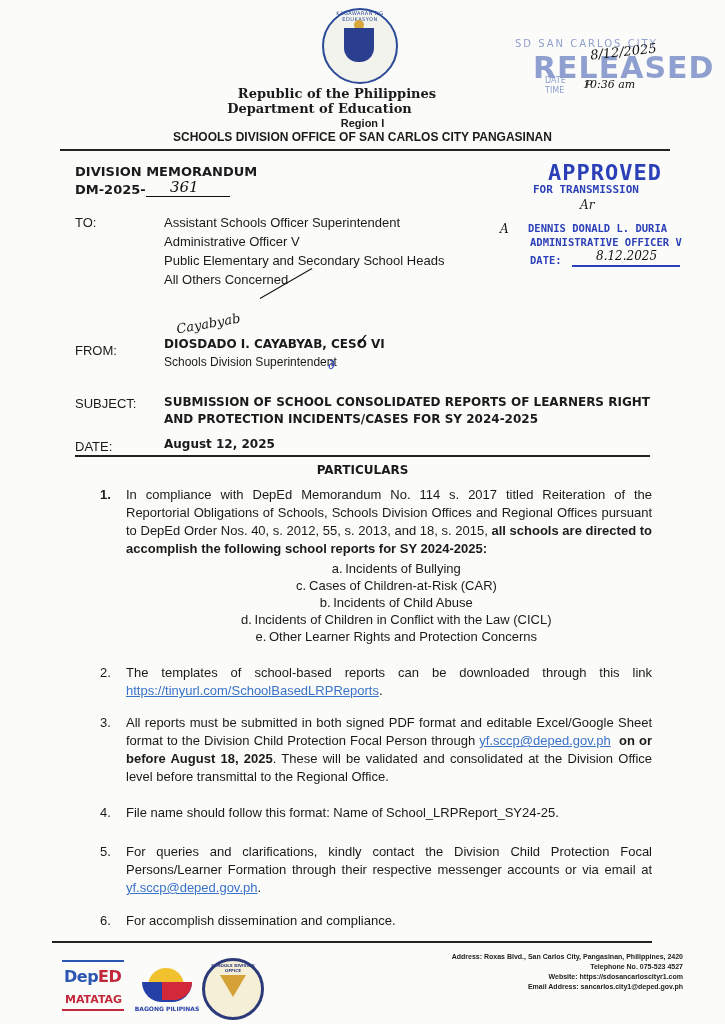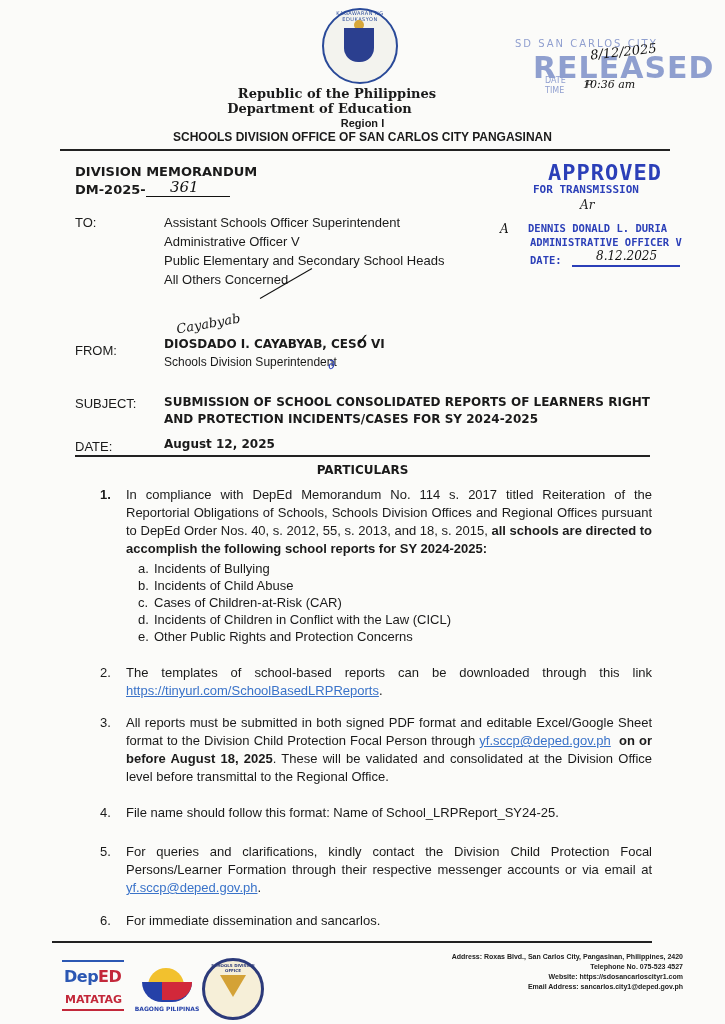--- a/index.html
+++ b/index.html
@@ -50,21 +50,21 @@
   .initial-blue { left: 328px; top: 356px; color: #2a3fb5; font-size: 14px; }
   .subject { left: 164px; top: 394px; font-weight: bold; font-size: 12px; line-height: 17px; width: 486px; text-align: justify; text-align-last: left; }
   .date-val { left: 164px; top: 437px; font-weight: bold; font-size: 12px; }
   .rule-mid { left: 75px; top: 455px; width: 575px; height: 2px; background: #222; }
   .particulars { left: 0; width: 725px; top: 463px; text-align: center; font-weight: bold; font-size: 12px; }
   .item { left: 100px; width: 552px; font-family: "Liberation Sans", sans-serif; font-size: 13px; line-height: 18px; }
   .item .num { position: absolute; left: 0; top: 0; }
   .item .body { margin-left: 26px; text-align: justify; }
   .item1 .num { font-weight: bold; }
   b { font-weight: bold; }
-  .sub-list { margin: 2px 0 0 38px; }
+  .sub-list { margin: 2px 0 0 38px; text-align: center; }
   .sub-list div { height: 17px; line-height: 17px; }
   .sub-list .letter { display: inline-block; width: 16px; }
   a.link { color: #3a73c9; text-decoration: underline; }
   .rule-foot { left: 52px; top: 941px; width: 600px; height: 2px; background: #222; }
   
   .deped-logo { left: 62px; top: 960px; width: 62px; height: 52px; }
   .deped-logo .bar { position: absolute; left: 0; top: 0; width: 62px; height: 2px; background: #2b57b3; }
   .deped-logo .dep { position: absolute; left: 2px; top: 7px; font-weight: bold; font-size: 16px; color: #2b57b3; letter-spacing: -0.5px; }
   .deped-logo .ed { color: #c3283a; }
   .deped-logo .mat { position: absolute; left: 3px; top: 33px; font-weight: bold; font-size: 11px; color: #c3283a; }
@@ -143,24 +143,24 @@
 
 <div class="abs particulars">PARTICULARS</div>
 
 <div class="abs item item1" style="top:486px;">
   <span class="num">1.</span>
   <div class="body">
     <span>In compliance with DepEd Memorandum No. 114 s. 2017 titled Reiteration of the Reportorial Obligations of Schools, Schools Division Offices and Regional Offices pursuant to DepEd Order Nos. 40, s. 2012, 55, s. 2013, and 18, s. 2015, </span><b>all schools are directed to accomplish the following school reports for SY 2024-2025:</b>
   </div>
   <div class="sub-list">
     <div><span class="letter">a.</span><span>Incidents of Bullying</span></div>
+    <div><span class="letter">c.</span><span>Cases of Children-at-Risk (CAR)</span></div>
     <div><span class="letter">b.</span><span>Incidents of Child Abuse</span></div>
-    <div><span class="letter">c.</span><span>Cases of Children-at-Risk (CAR)</span></div>
     <div><span class="letter">d.</span><span>Incidents of Children in Conflict with the Law (CICL)</span></div>
-    <div><span class="letter">e.</span><span>Other Public Rights and Protection Concerns</span></div>
+    <div><span class="letter">e.</span><span>Other Learner Rights and Protection Concerns</span></div>
   </div>
 </div>
 
 <div class="abs item" style="top:664px;">
   <span class="num">2.</span>
   <div class="body">
     <span>The templates of school-based reports can be downloaded through this link</span>
     <a class="link">https://tinyurl.com/SchoolBasedLRPReports</a><span>.</span>
   </div>
 </div>
@@ -179,21 +179,21 @@
 
 <div class="abs item" style="top:843px;">
   <span class="num">5.</span>
   <div class="body">
     <span>For queries and clarifications, kindly contact the Division Child Protection Focal Persons/Learner Formation through their respective messenger accounts or via email at </span><a class="link">yf.sccp@deped.gov.ph</a><span>.</span>
   </div>
 </div>
 
 <div class="abs item" style="top:912px;">
   <span class="num">6.</span>
-  <div class="body"><span>For immediate dissemination and sancarlos.</span></div>
+  <div class="body"><span>For accomplish dissemination and compliance.</span></div>
 </div>
 
 <div class="abs rule-foot"></div>
 
 <div class="abs deped-logo">
   <div class="bar"></div>
   <div class="dep"><span>Dep</span><span class="ed">ED</span></div>
   <div class="mat">MATATAG</div>
   <div class="bar2"></div>
 </div>

